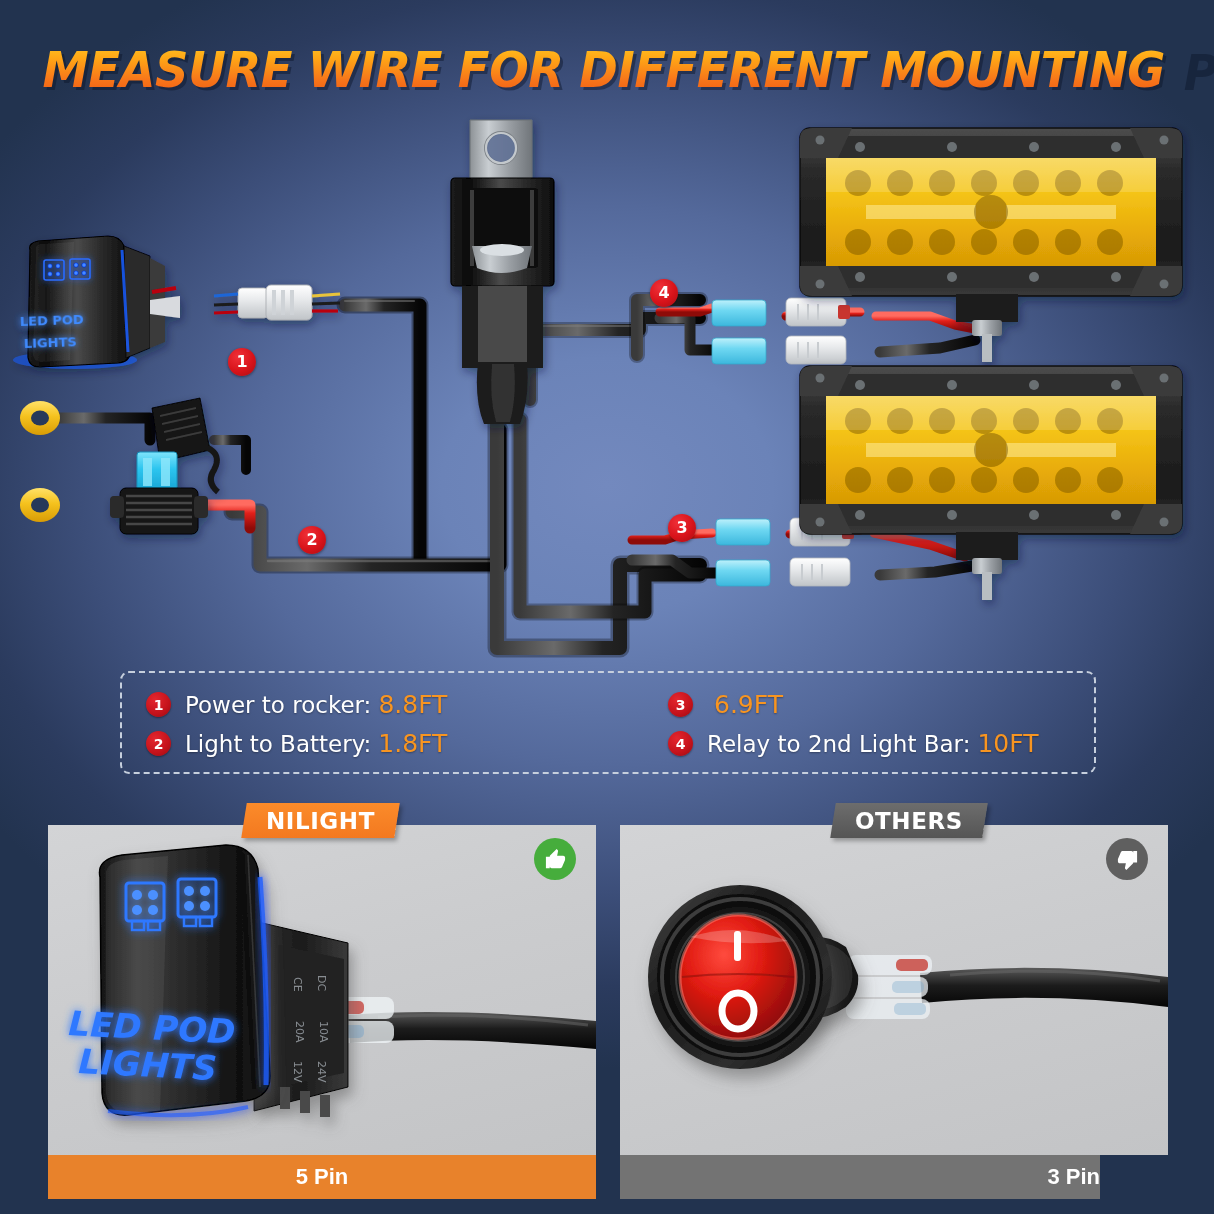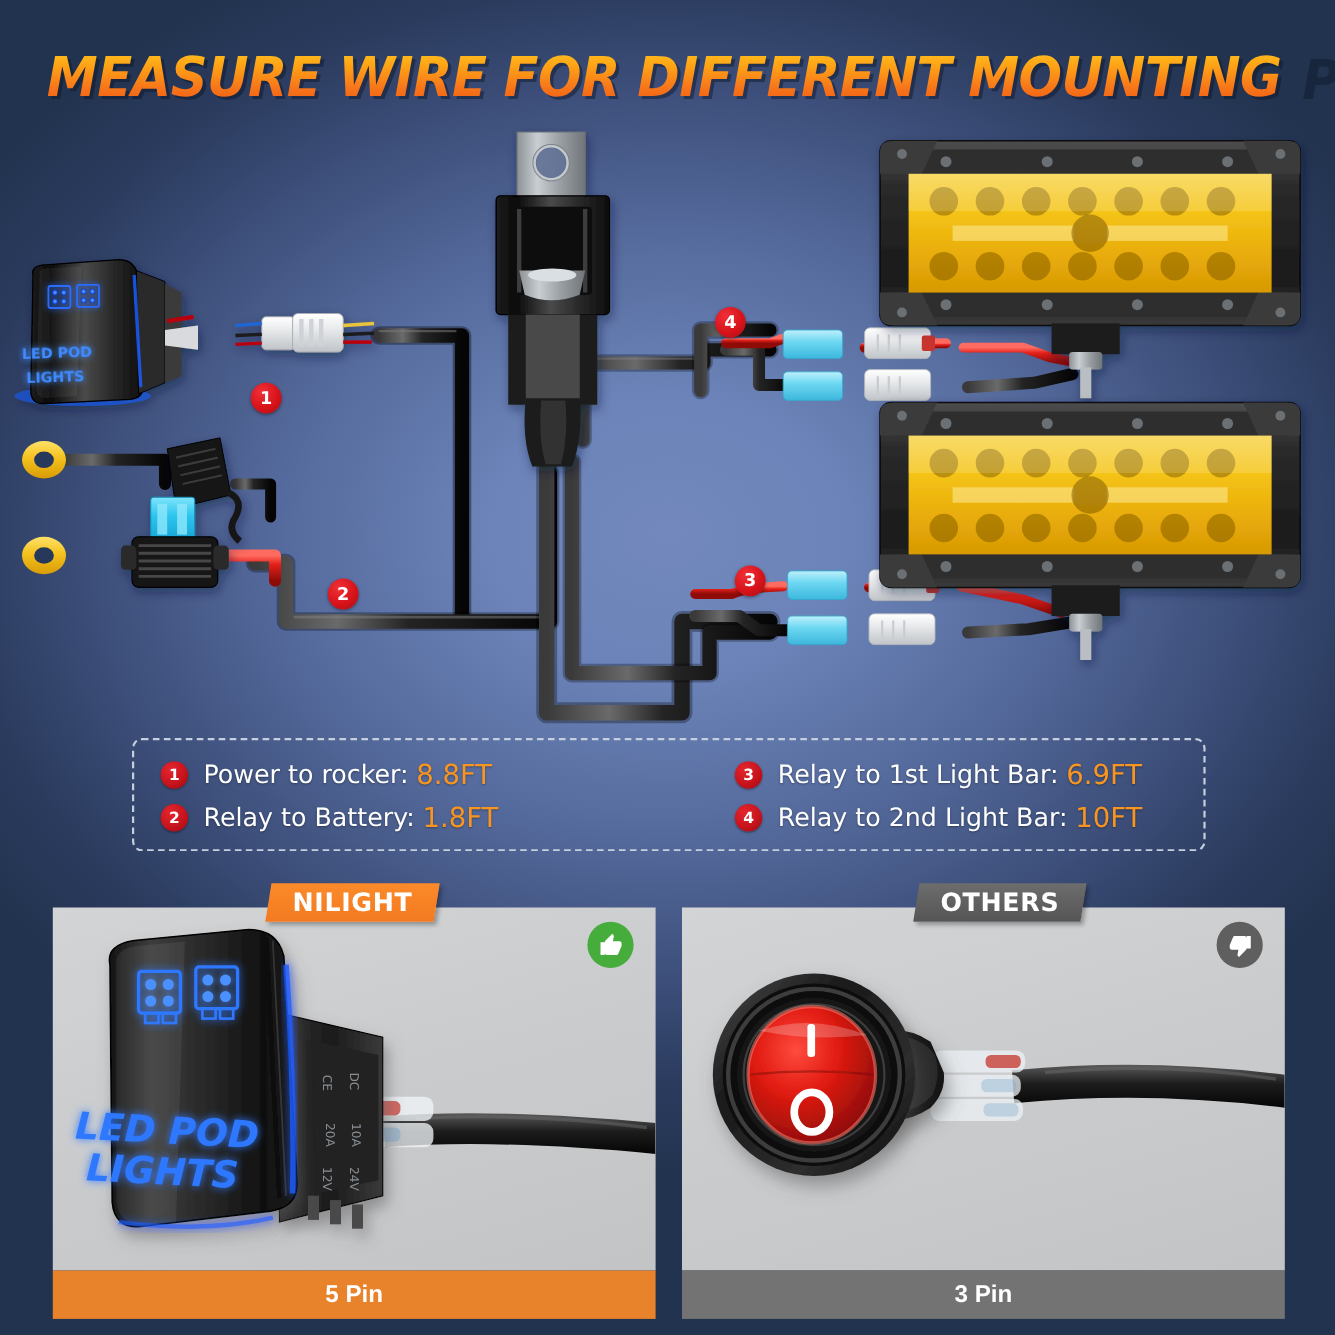--- a/index.html
+++ b/index.html
@@ -535,28 +535,27 @@
 
   <div class="legend">
     <div class="legend-col left">
       <div class="legend-row">
         <div class="legend-num">1</div>
         <div class="legend-text">Power to rocker:</div>
         <div class="legend-val">8.8FT</div>
       </div>
       <div class="legend-row">
         <div class="legend-num">2</div>
-        <div class="legend-text">Relay to Battery:</div>
+        <div class="legend-text">Light to Battery:</div>
         <div class="legend-val">1.8FT</div>
       </div>
     </div>
     <div class="legend-col right">
       <div class="legend-row">
         <div class="legend-num">3</div>
-        <div class="legend-text">Relay to 1st Light Bar:</div>
         <div class="legend-val">6.9FT</div>
       </div>
       <div class="legend-row">
         <div class="legend-num">4</div>
         <div class="legend-text">Relay to 2nd Light Bar:</div>
         <div class="legend-val">10FT</div>
       </div>
     </div>
   </div>
 
@@ -733,18 +732,18 @@
 
           <path d="M70,112 Q118,96 168,116 Q120,122 70,112 Z" fill="#fff" opacity="0.22"></path>
         </g>
       </svg>
     </div>
     <div class="verdict bad" style="left:1106px; top:838px;">
       <svg viewBox="0 0 24 24" aria-hidden="true">
           <path d="M22 3h-4v12h4V3zM2 14c0 1.1.9 2 2 2h6.31l-.95 4.57-.03.32c0 .41.17.79.44 1.06L10.83 23l6.59-6.59c.36-.36.58-.86.58-1.41V5c0-1.1-.9-2-2-2H7c-.83 0-1.54.5-1.84 1.22L2.14 11.27c-.09.23-.14.47-.14.73v2z"></path>
         </svg>
     </div>
-    <div class="caption cap-gray" style="left:620px; top:1155px; width:548px;">
+    <div class="caption cap-gray" style="left:620px; top:1155px; width:480px;justify-content:flex-end;">
       <b>3 Pin</b>
     </div>
   </div>
 
 </div>
 
 </body></html>

